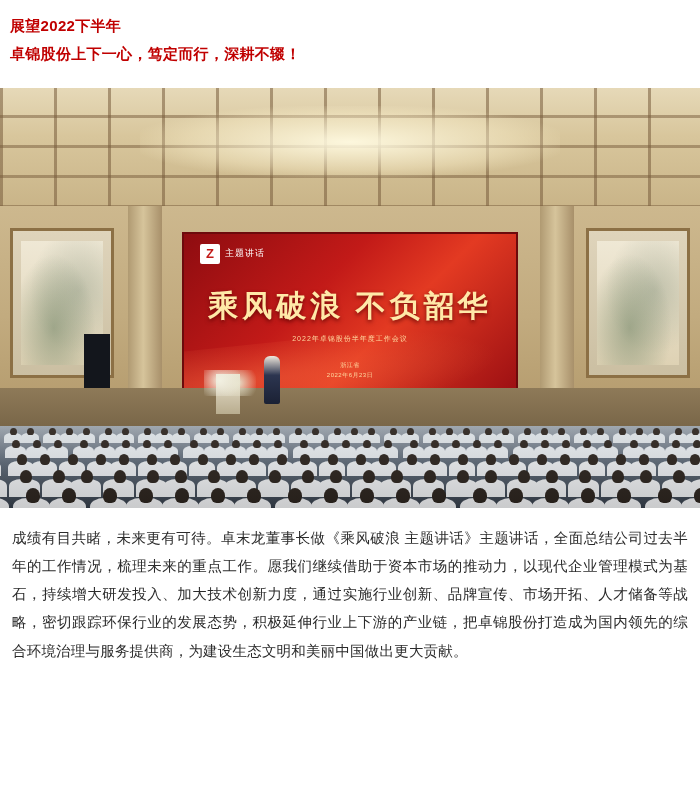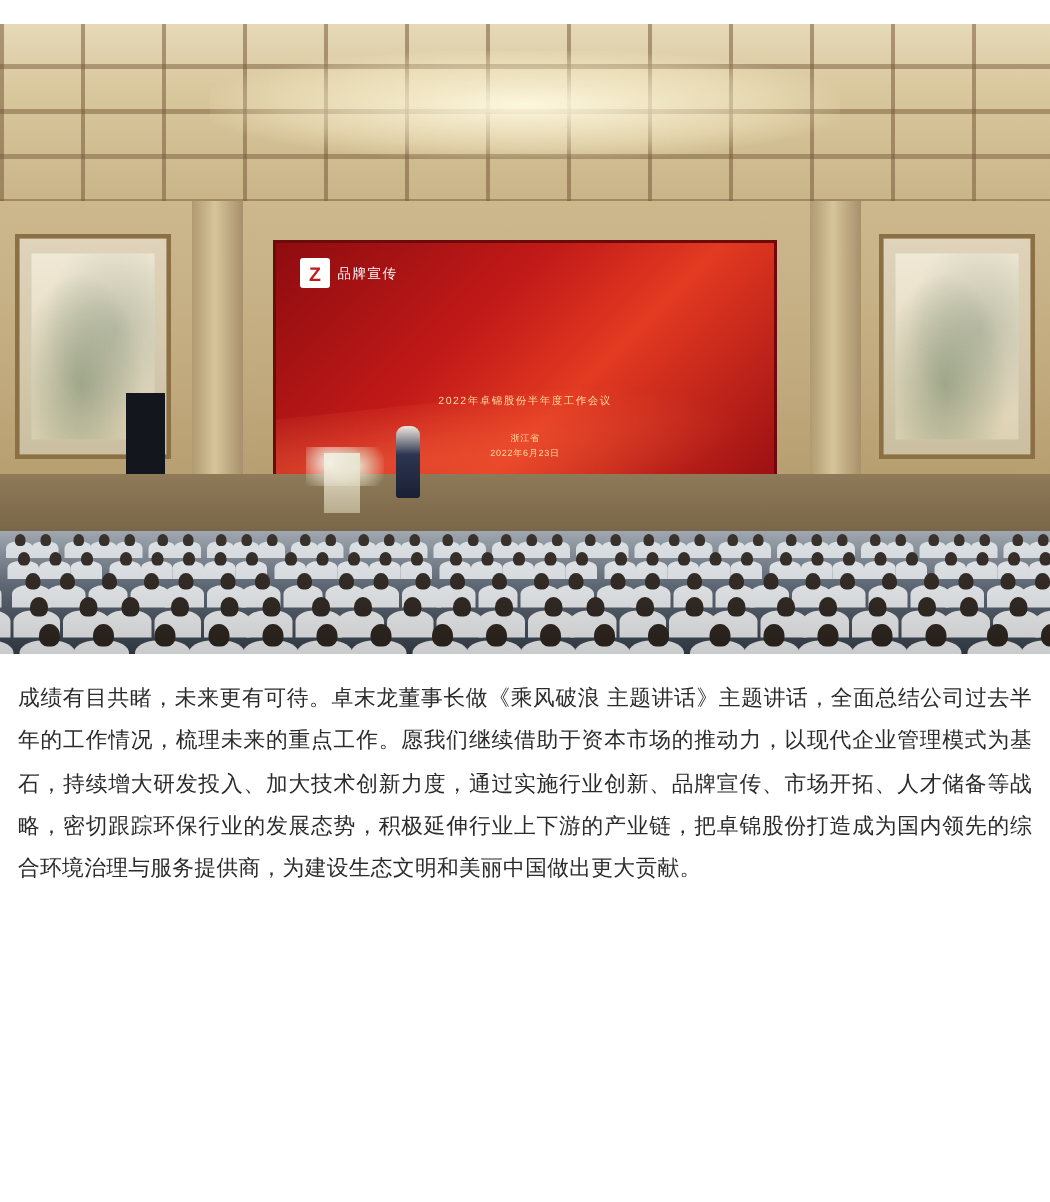--- a/index.html
+++ b/index.html
@@ -253,41 +253,46 @@
     text-align: justify;
     letter-spacing: 0.2px;
   }
 </style>
 </head>
 <body>
 
 <div class="page">
 
 
+  <div class="headline">
+    <div class="headline-line">展望2022下半年</div>
+    <div class="headline-line">卓锦股份上下一心，笃定而行，深耕不辍！</div>
+  </div>
 
   <div class="photo-wrap">
     <div class="photo">
       <div class="ceiling"></div>
       <div class="ceiling-glow"></div>
       <div class="wall"></div>
       <div class="wall-panel left">
           <i></i>
         </div>
       <div class="wall-panel right">
           <i></i>
         </div>
       <div class="pillar l"></div>
       <div class="pillar r"></div>
 
       <div class="screen">
         <div class="screen-ribbon"></div>
         <div class="screen-logo">
           <div class="mark">Z</div>
-          <div class="name">品牌宣传</div>
+          <div class="name">主题讲话</div>
         </div>
+        <div class="screen-title">乘风破浪 不负韶华</div>
         <div class="screen-sub">2022年卓锦股份半年度工作会议</div>
         <div class="screen-foot">
           <div>浙江省</div>
           <div>2022年6月23日</div>
         </div>
       </div>
 
       <div class="blackbox"></div>
       <div class="stage"></div>
       <div class="podium"></div>

